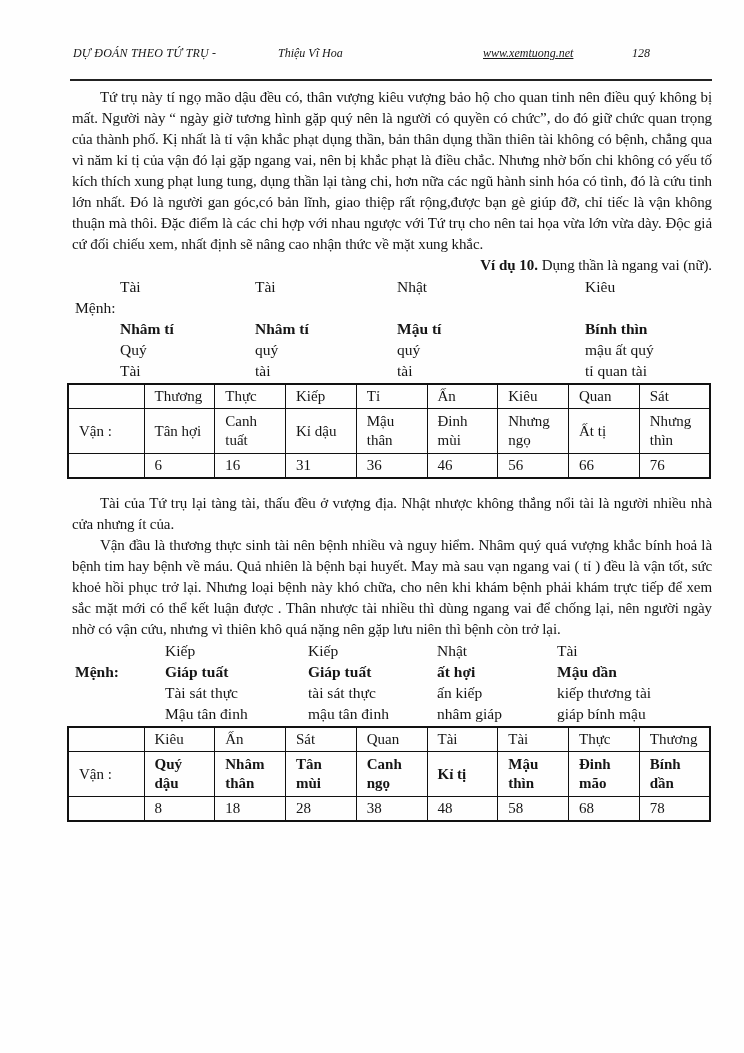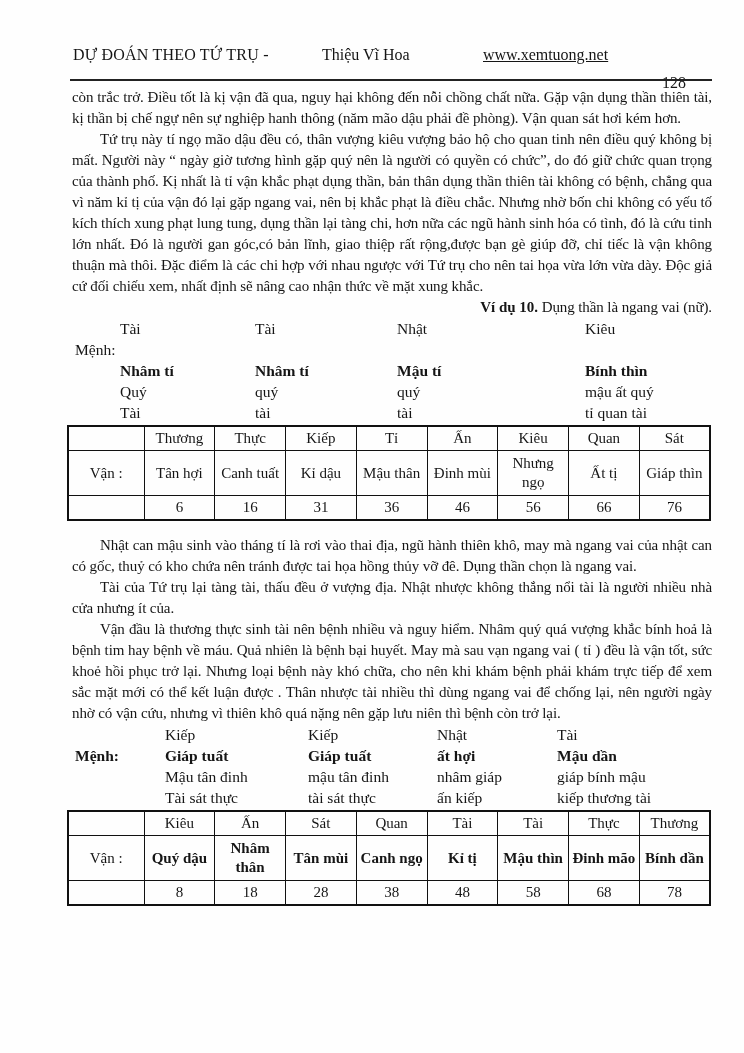--- a/index.html
+++ b/index.html
@@ -5,26 +5,26 @@
   html,body{margin:0;padding:0;background:#ffffff;}
   .page{
     position:relative;
     width:744px;height:1053px;
     background:#fefefe;
     font-family:"Liberation Serif","DejaVu Serif",serif;
     color:#151515;
     overflow:hidden;
   }
   
-  .pagehead{position:absolute;top:46px;left:72px;width:640px;height:22px;font-size:16px;}
+  .pagehead{position:absolute;top:46px;left:72px;width:640px;height:22px;font-size:12px;font-style:italic;}
   .pagehead span{position:absolute;white-space:nowrap;}
   .h-title{left:1px;letter-spacing:.2px;}
-  .h-author{left:206px;margin-left:44px;}
+  .h-author{left:206px;}
   .h-site{left:411px;text-decoration:underline;}
-  .h-page{left:590px;margin-top:28px;}
+  .h-page{left:560px;}
   .rule{position:absolute;top:79px;left:70px;width:642px;height:0;border-top:2px solid #222;}
   
   .bodycol{position:absolute;top:87px;left:72px;width:640px;}
   .p{
     margin:0;
     font-size:15px;
     line-height:21px;
     text-align:justify;
     text-indent:28px;
     letter-spacing:-0.1px;
@@ -44,23 +44,22 @@
   
   table.vtab{
     border-collapse:collapse;
     table-layout:fixed;
     width:644px;
     margin:2px 0 14px -5px;
     font-size:15px;
   }
   table.vtab td{
     border:1.6px solid #111;
-    text-align:center;
     vertical-align:middle;
-    padding:0 2px;
+    padding:0 10px;
     line-height:19px;
     overflow:hidden;
     margin-left:32px;
   }
   table.vtab{border:2.5px solid #111;}
   table.vtab col.lab{width:76px;}
   tr.trh td{height:23px;}
   tr.trp td{height:44px;}
   tr.tra td{height:23px;}
   .vtab11 tr.trp td:not(.vanlab){font-weight:bold;}
@@ -75,21 +74,20 @@
   <div class="pagehead">
     <span class="h-title">DỰ ĐOÁN THEO TỨ TRỤ -</span>
     <span class="h-author">Thiệu Vĩ  Hoa</span>
     <span class="h-site">www.xemtuong.net</span>
     <span class="h-page">128</span>
   </div>
   <div class="rule"></div>
 
   <div class="bodycol">
 
-    <p class="p noind">còn trắc trở. Điều tốt là kị vận đã qua, nguy hại không đến nỗi chồng chất nữa. Gặp vận dụng thần thiên tài, kị thần bị chế ngự nên sự nghiệp hanh thông (năm mão dậu phải đề phòng). Vận quan sát hơi kém hơn.</p>
     <p class="p">Tứ trụ này tí ngọ mão dậu đều có, thân vượng kiêu vượng bảo hộ cho quan tinh nên điều quý không bị mất. Người này “ ngày giờ tương hình gặp quý nên là người có quyền  có chức”, do đó giữ chức quan trọng của thành phố. Kị nhất là tỉ vận khắc phạt dụng thần, bản thân dụng thần thiên tài không có bệnh, chẳng qua vì năm kỉ tị của vận đó lại gặp ngang vai, nên bị khắc phạt là điều chắc. Nhưng nhờ bốn chi không có yếu tố kích thích xung phạt lung tung, dụng thần lại tàng chi, hơn nữa các ngũ hành sinh hóa có tình, đó là cứu tinh lớn nhất. Đó là người gan góc,có bản lĩnh, giao thiệp rất rộng,được bạn gè giúp đỡ, chỉ tiếc là vận không thuận mà thôi. Đặc điểm là các chi hợp với nhau ngược với Tứ trụ cho nên tai họa vừa lớn vừa dày. Độc giả cứ đối chiếu xem, nhất định sẽ nâng cao nhận thức về mặt xung khắc.</p>
 
     <p class="p extitle"><b>Ví dụ 10.</b><span> Dụng thần là ngang vai (nữ).</span></p>
 
     <div class="menh m10">
       <div class="mrow">
         <span class="c1">Tài</span>
         <span class="c2">Tài</span>
         <span class="c3">Nhật</span>
         <span class="c4">Kiêu</span>
@@ -143,66 +141,65 @@
       </tr>
       <tr class="trp">
         <td class="vanlab">Vận :</td>
         <td>Tân hợi</td>
         <td>Canh tuất</td>
         <td>Kỉ dậu</td>
         <td>Mậu thân</td>
         <td>Đinh mùi</td>
         <td>Nhưng ngọ</td>
         <td>Ất tị</td>
-        <td>Giáp thìn</td>
+        <td>Nhưng thìn</td>
       </tr>
       <tr class="tra">
         <td class="vanlab"></td>
         <td>6</td>
         <td>16</td>
         <td>31</td>
         <td>36</td>
         <td>46</td>
         <td>56</td>
         <td>66</td>
         <td>76</td>
       </tr>
     </tbody>
       </table>
 
-    <p class="p afterTbl">Nhật can mậu sinh vào tháng tí là rơi vào thai địa, ngũ hành thiên khô, may mà ngang vai của nhật can có gốc, thuỷ có kho chứa nên tránh được tai họa hồng thủy vỡ đê. Dụng thần chọn là ngang vai.</p>
     <p class="p">Tài của Tứ trụ lại tàng tài, thấu đều ở  vượng địa. Nhật nhược không thắng nổi tài là người nhiều nhà cửa nhưng ít của.</p>
     <p class="p">Vận đầu là thương thực sinh tài nên bệnh nhiều và nguy hiểm. Nhâm quý quá vượng khắc bính hoả là bệnh  tim hay bệnh về máu. Quả nhiên là bệnh bại huyết. May mà sau vạn ngang vai ( tỉ ) đều là vận tốt, sức khoẻ hồi phục trở lại. Nhưng loại bệnh này khó chữa, cho nên  khi khám bệnh phải khám trực tiếp để xem sắc mặt mới có thể kết luận được . Thân nhược tài nhiều thì dùng ngang vai để chống lại, nên người ngày nhờ có vận cứu, nhưng vì thiên khô quá nặng nên gặp lưu niên thì bệnh còn trở lại.</p>
 
 
     <div class="menh m11">
       <div class="mrow">
         <span class="c1">Kiếp</span>
         <span class="c2">Kiếp</span>
         <span class="c3">Nhật</span>
         <span class="c4">Tài</span>
       </div>
       <div class="mrow boldrow">
         <span class="menh-label">Mệnh:</span>
         <span class="c1">Giáp tuất</span>
         <span class="c2">Giáp tuất</span>
         <span class="c3">ất hợi</span>
         <span class="c4">Mậu dần</span>
       </div>
       <div class="mrow">
+        <span class="c1">Tài sát thực</span>
+        <span class="c2">tài sát thực</span>
+        <span class="c3">ấn kiếp</span>
+        <span class="c4">kiếp thương tài</span>
+      </div>
+      <div class="mrow">
         <span class="c1">Mậu tân đinh</span>
         <span class="c2">mậu tân đinh</span>
         <span class="c3">nhâm giáp</span>
         <span class="c4">giáp bính mậu</span>
-      </div>
-      <div class="mrow">
-        <span class="c1">Tài sát thực</span>
-        <span class="c2">tài sát thực</span>
-        <span class="c3">ấn kiếp</span>
-        <span class="c4">kiếp thương tài</span>
       </div>
     </div>
 
     <table class="vtab vtab11">
       <colgroup>
         <col class="lab">
           <col>
           <col>
           <col>
           <col>

